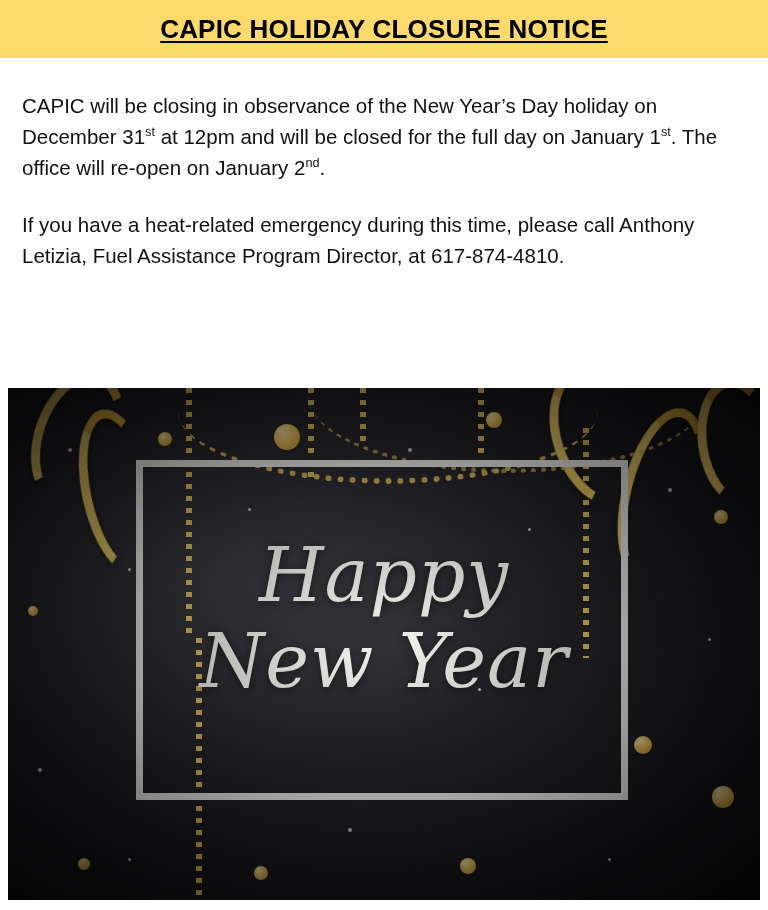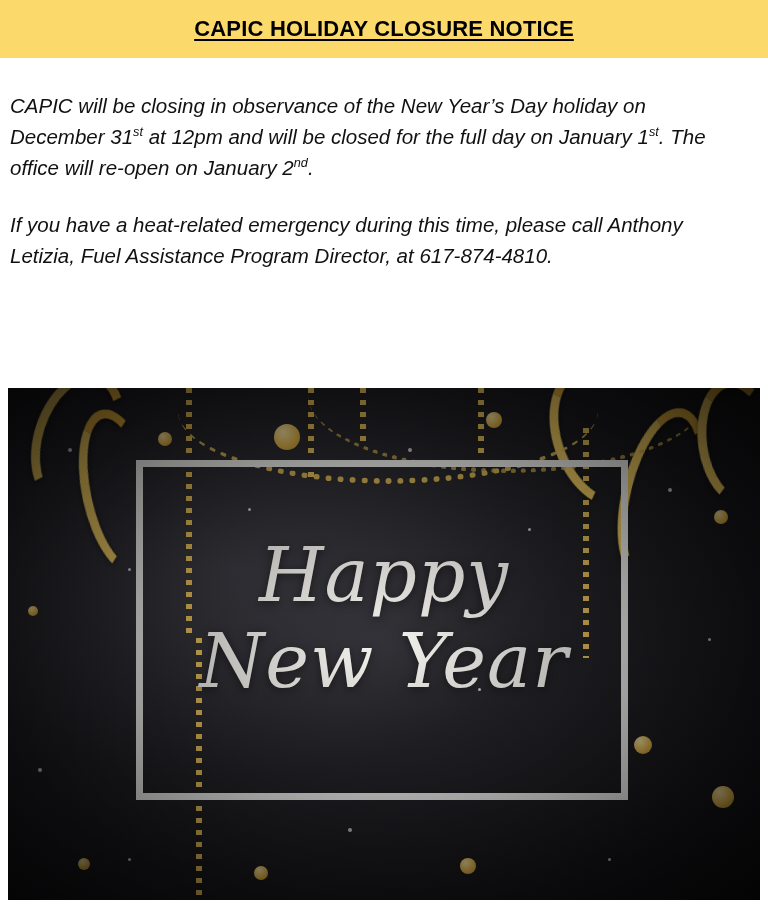--- a/index.html
+++ b/index.html
@@ -24,41 +24,40 @@
   
   .banner {
     background: #fbd96b;
     width: 768px;
     height: 58px;
     display: flex;
     align-items: center;
     justify-content: center;
   }
   .banner-title {
-    font-size: 22px;
+    font-size: 26px;
     font-weight: bold;
     letter-spacing: 0.2px;
     text-decoration: underline;
     text-underline-offset: 3px;
     color: #000;
     font-family: "Liberation Sans", sans-serif;
   }
 
   
   .body-text {
     margin: 0 10px 0 10px;
     padding-top: 32px;
     font-size: 20.5px;
     line-height: 31px;
     color: #111;
   }
   .para {
-    margin: 0 0 26px 0;
+    margin: 0 0 26px 12px;
     max-width: 700px;
-    font-style: italic;
   }
   sup {
     font-size: 0.62em;
     vertical-align: super;
     line-height: 0;
   }
 
   
   .image-wrap {
     position: absolute;

